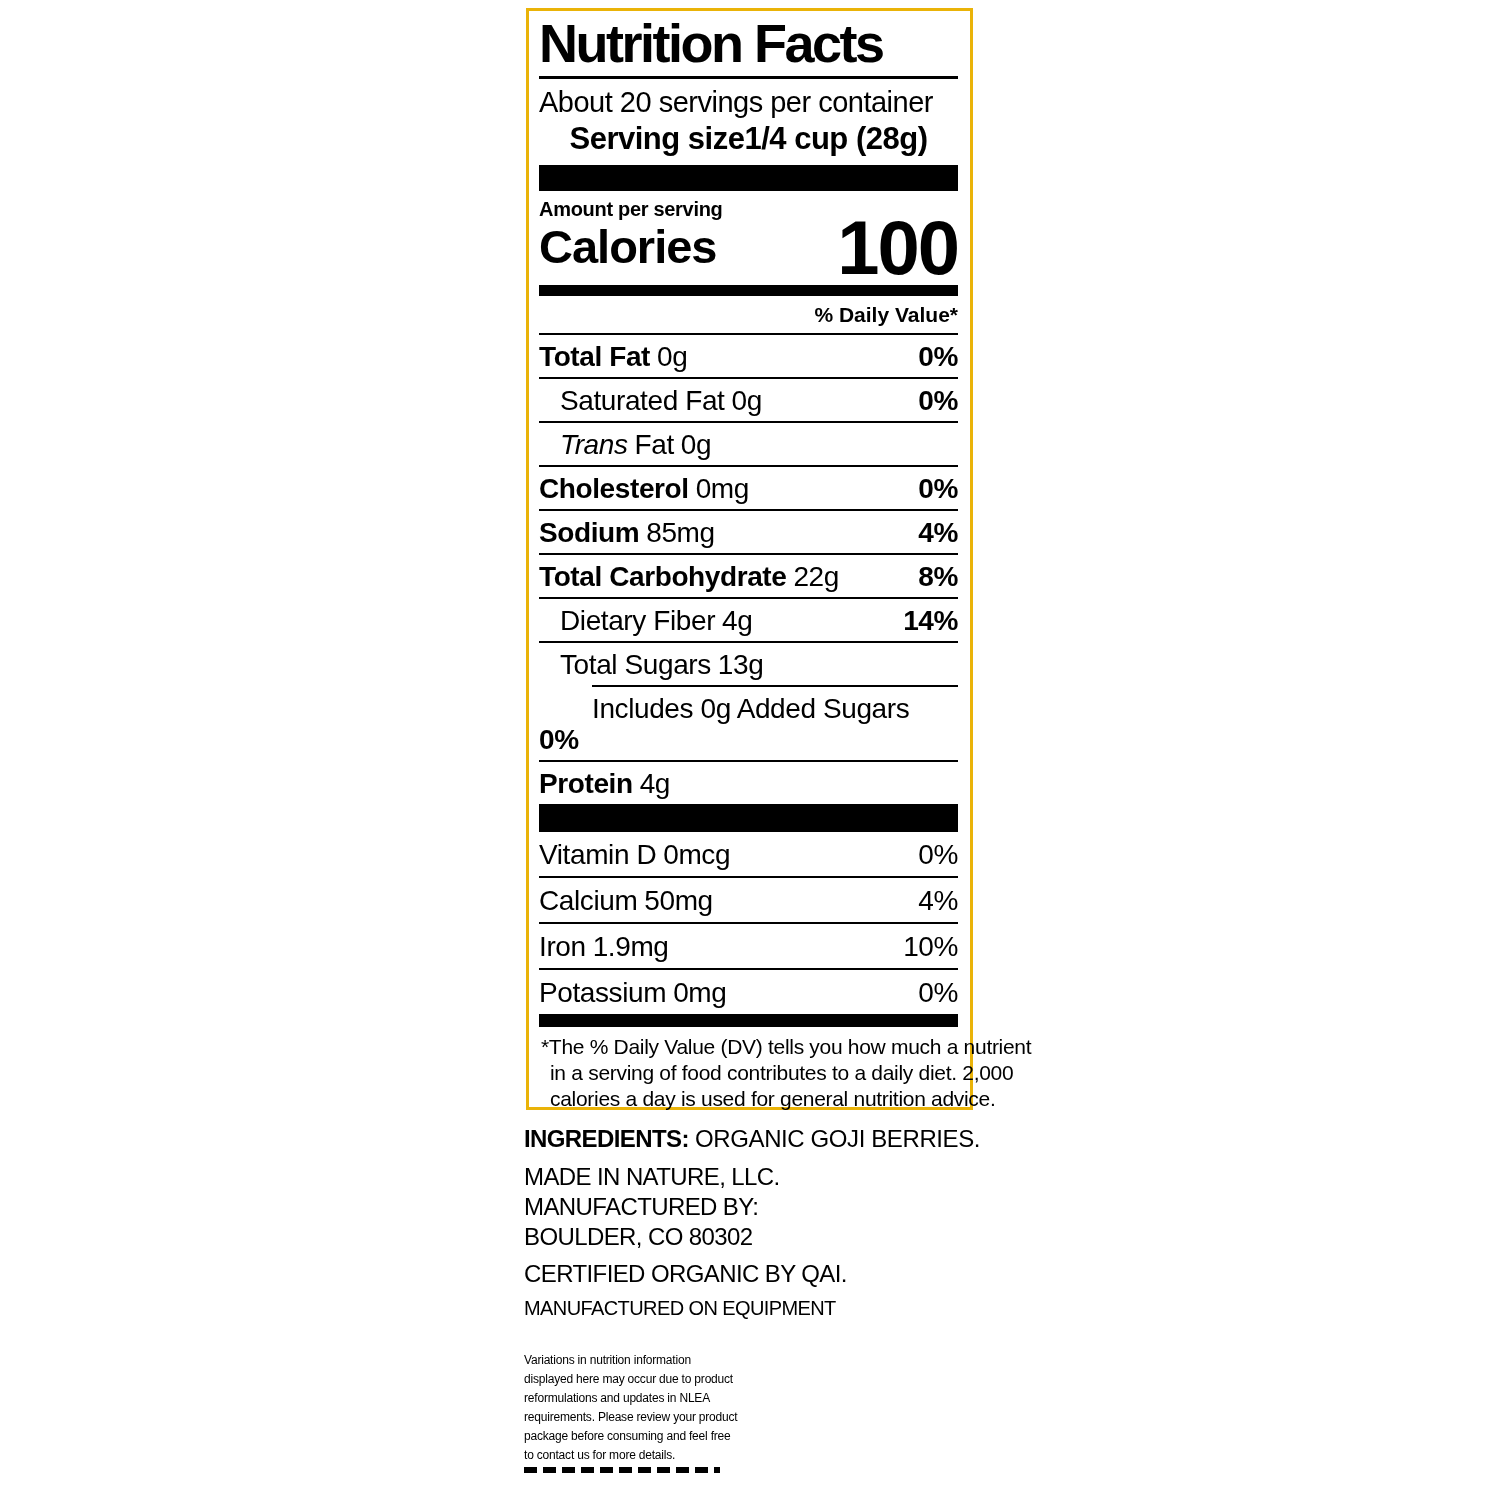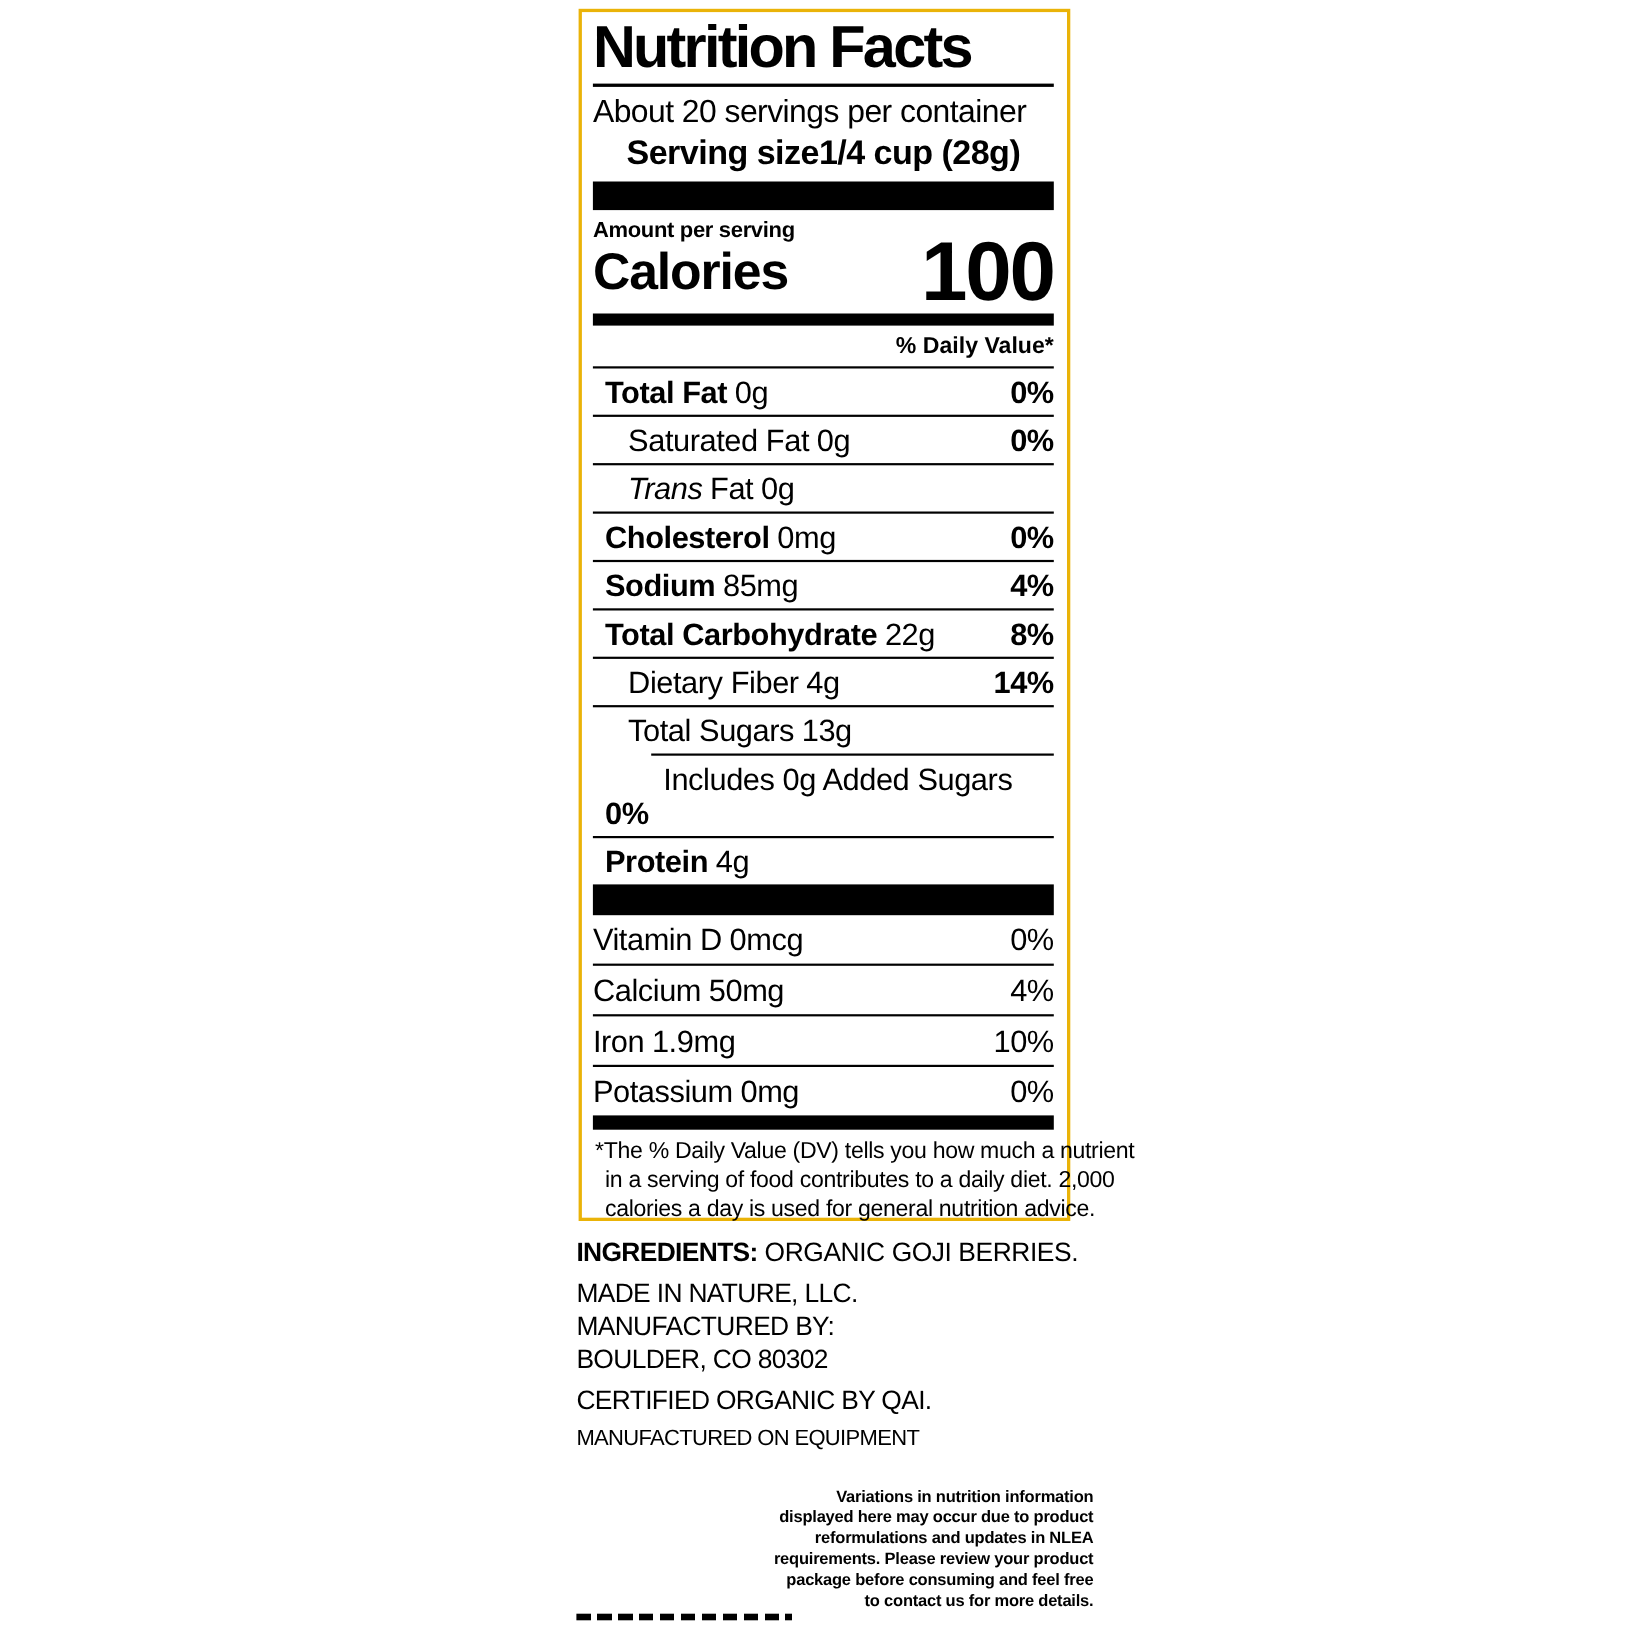--- a/index.html
+++ b/index.html
@@ -36,21 +36,21 @@
   .cal-word{font-size:47px;font-weight:bold;letter-spacing:-1px;line-height:56px;}
   .cal-num{font-size:76px;font-weight:bold;letter-spacing:-2px;line-height:58px;}
   .rule-cal{height:11px;background:#000;margin-top:8px;}
   .dvh{text-align:right;font-size:21px;font-weight:bold;padding:7px 0 6px;}
   .row{
     border-top:2px solid #000;
     display:flex;justify-content:space-between;align-items:baseline;
     font-size:28px;line-height:31px;padding:6px 0 5px;
     letter-spacing:-0.4px;
   }
-  .row .cell{white-space:nowrap;margin-left:11px;}
+  .row .cell{white-space:nowrap;}
   .amt{margin-left:7px;}
   .dv{font-weight:bold;}
   .ind1{padding-left:21px;}
   .ind2{padding-left:53px;}
   .noborder{border-top:none;flex-direction:column;}
   .rule-indent{height:2px;background:#000;margin-left:53px;}
   .vrow{
     border-top:2px solid #000;
     display:flex;justify-content:space-between;align-items:baseline;
     font-size:28px;line-height:31px;padding:7px 0 6px;
@@ -62,22 +62,22 @@
   .fn-line{white-space:nowrap;}
   .fn-line.cont{padding-left:9px;}
   
   .below{position:absolute;left:524px;top:1120px;width:470px;}
   .ingredients{font-size:24px;letter-spacing:-0.4px;margin-top:5px;line-height:28px;white-space:nowrap;}
   .ingredients b{letter-spacing:-0.6px;}
   .mfg{font-size:24px;line-height:30px;letter-spacing:-0.6px;margin-top:9px;}
   .cert{font-size:24px;line-height:28px;letter-spacing:-0.6px;margin-top:8px;}
   .equip{font-size:20px;line-height:31px;letter-spacing:-0.6px;margin-top:5px;}
   .disclaimer{
-    font-size:15px;font-weight:bold;line-height:19px;
-    letter-spacing:-0.2px;margin-top:27px;text-align:right;
+    font-size:12px;font-weight:normal;line-height:19px;
+    letter-spacing:-0.2px;margin-top:27px;
   }
   .cutoff{
     margin-top:2px;height:6px;width:196px;
     background:repeating-linear-gradient(90deg,#000 0 13px,transparent 13px 19px);
   }
 </style>
 </head>
 <body>
 
 <div class="nf-box">

